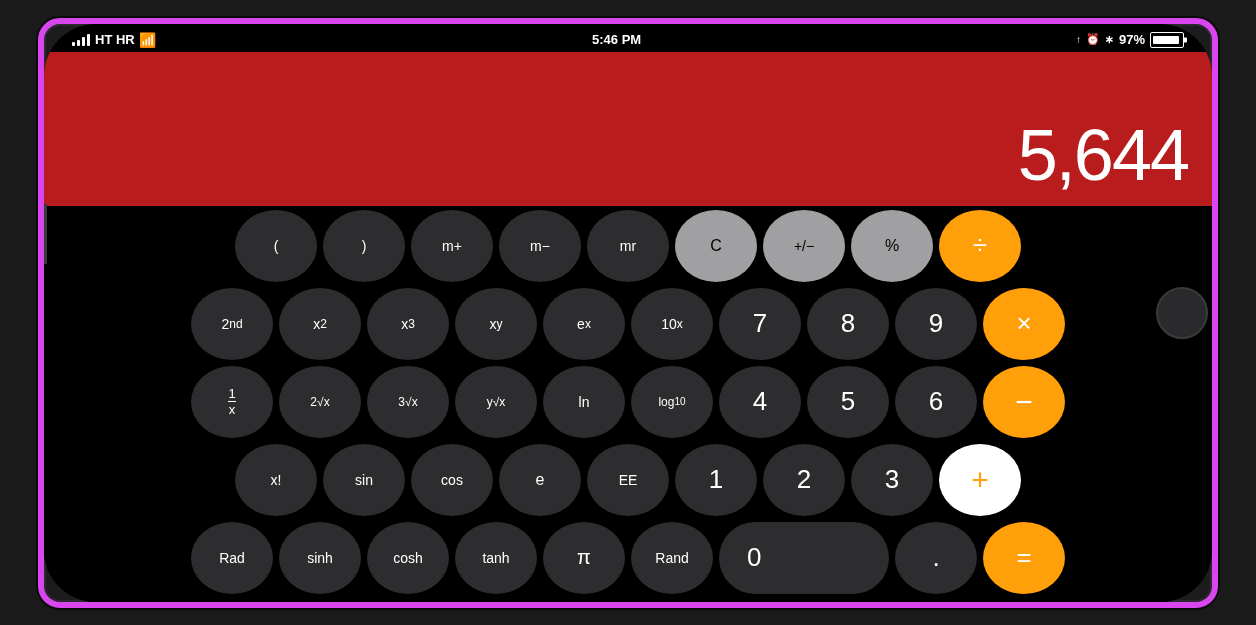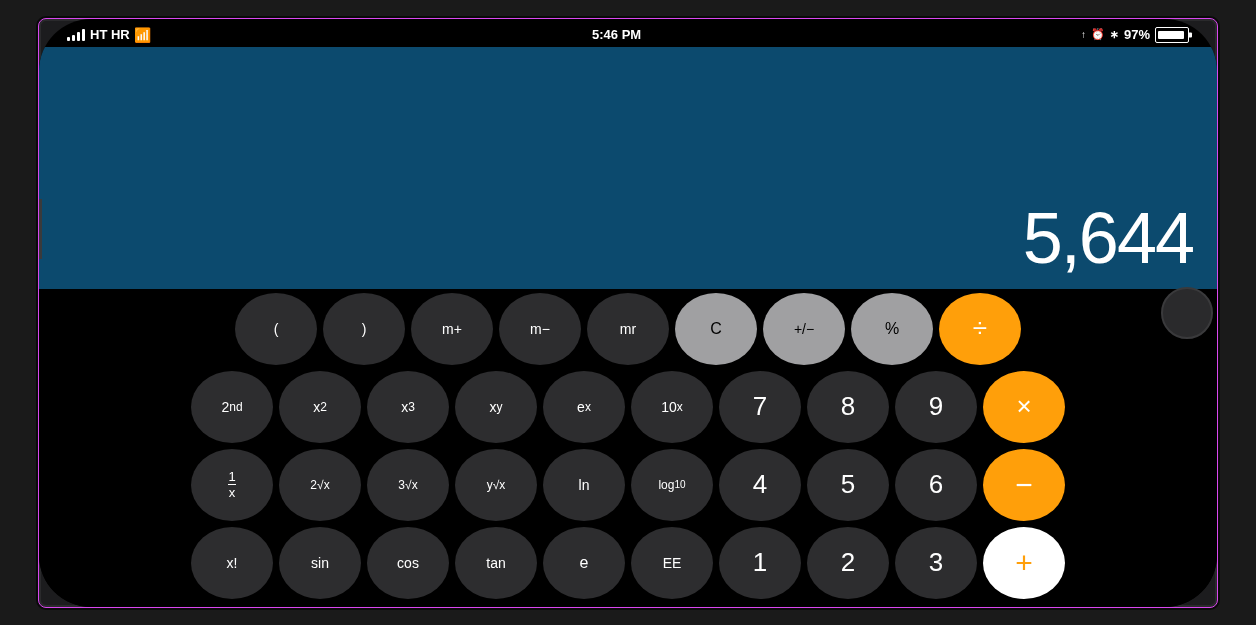--- a/index.html
+++ b/index.html
@@ -9,22 +9,22 @@
       justify-content: center;
       align-items: center;
       width: 1256px;
       height: 625px;
       font-family: -apple-system, 'SF Pro Display', 'Helvetica Neue', Arial, sans-serif;
     }
     .phone-frame {
       width: 1180px;
       height: 590px;
       background: #1c1c1e;
-      border-radius: 8px;
-      border: 1px solid #d946ef;
+      border-radius: 22px;
+      border: 6px solid #d946ef;
       position: relative;
       overflow: hidden;
       box-shadow: 0 0 0 2px #0a0a0a, inset 0 0 0 2px #2a2a2c;
     }
     .phone-screen {
       position: absolute;
       top: 0; left: 0; right: 0; bottom: 0;
       background: #000;
       border-radius: 52px;
       overflow: hidden;
@@ -47,21 +47,21 @@
     .status-right { display: flex; align-items: center; gap: 5px; }
     .signal-bars { display: flex; align-items: flex-end; gap: 2px; }
     .signal-bar { background: #fff; width: 3px; border-radius: 1px; }
     
     .display-area {
       flex: 1;
       display: flex;
       align-items: flex-end;
       justify-content: flex-end;
       padding: 0 24px 10px;
-      background: #0c4a6e;
+      background: #b91c1c;
     }
     .display-number {
       color: #fff;
       font-size: 72px;
       font-weight: 300;
       letter-spacing: -2px;
     }
     
     .buttons-area {
       background: #000;
@@ -213,27 +213,37 @@
         <button class="btn btn-dark" style="font-size:26px;">4</button>
         <button class="btn btn-dark" style="font-size:26px;">5</button>
         <button class="btn btn-dark" style="font-size:26px;">6</button>
         <button class="btn btn-orange" style="font-size:30px;">−</button>
       </div>
 
       <div class="btn-row">
         <button class="btn btn-dark btn-sm">x!</button>
         <button class="btn btn-dark btn-sm">sin</button>
         <button class="btn btn-dark btn-sm">cos</button>
-        <button class="btn btn-dark btn-sm">tan</button>
         <button class="btn btn-dark">e</button>
         <button class="btn btn-dark btn-sm">EE</button>
         <button class="btn btn-dark" style="font-size:26px;">1</button>
         <button class="btn btn-dark" style="font-size:26px;">2</button>
         <button class="btn btn-dark" style="font-size:26px;">3</button>
         <button class="btn" style="background:#fff; color:#ff9f0a; font-size:30px;">+</button>
       </div>
 
+      <div class="btn-row">
+        <button class="btn btn-dark btn-sm">Rad</button>
+        <button class="btn btn-dark btn-sm">sinh</button>
+        <button class="btn btn-dark btn-sm">cosh</button>
+        <button class="btn btn-dark btn-sm">tanh</button>
+        <button class="btn btn-dark" style="font-size:20px;">π</button>
+        <button class="btn btn-dark btn-sm">Rand</button>
+        <button class="btn btn-dark btn-zero" style="width:170px; border-radius:36px; justify-content:flex-start; padding-left:28px; font-size:26px;">0</button>
+        <button class="btn btn-dark" style="font-size:26px;">.</button>
+        <button class="btn btn-orange" style="font-size:26px;">=</button>
+      </div>
     </div>
   </div>
 
   <div class="side-button-left"></div>
   <div class="side-button-right-home"></div>
 </div>
 
 </body></html>

